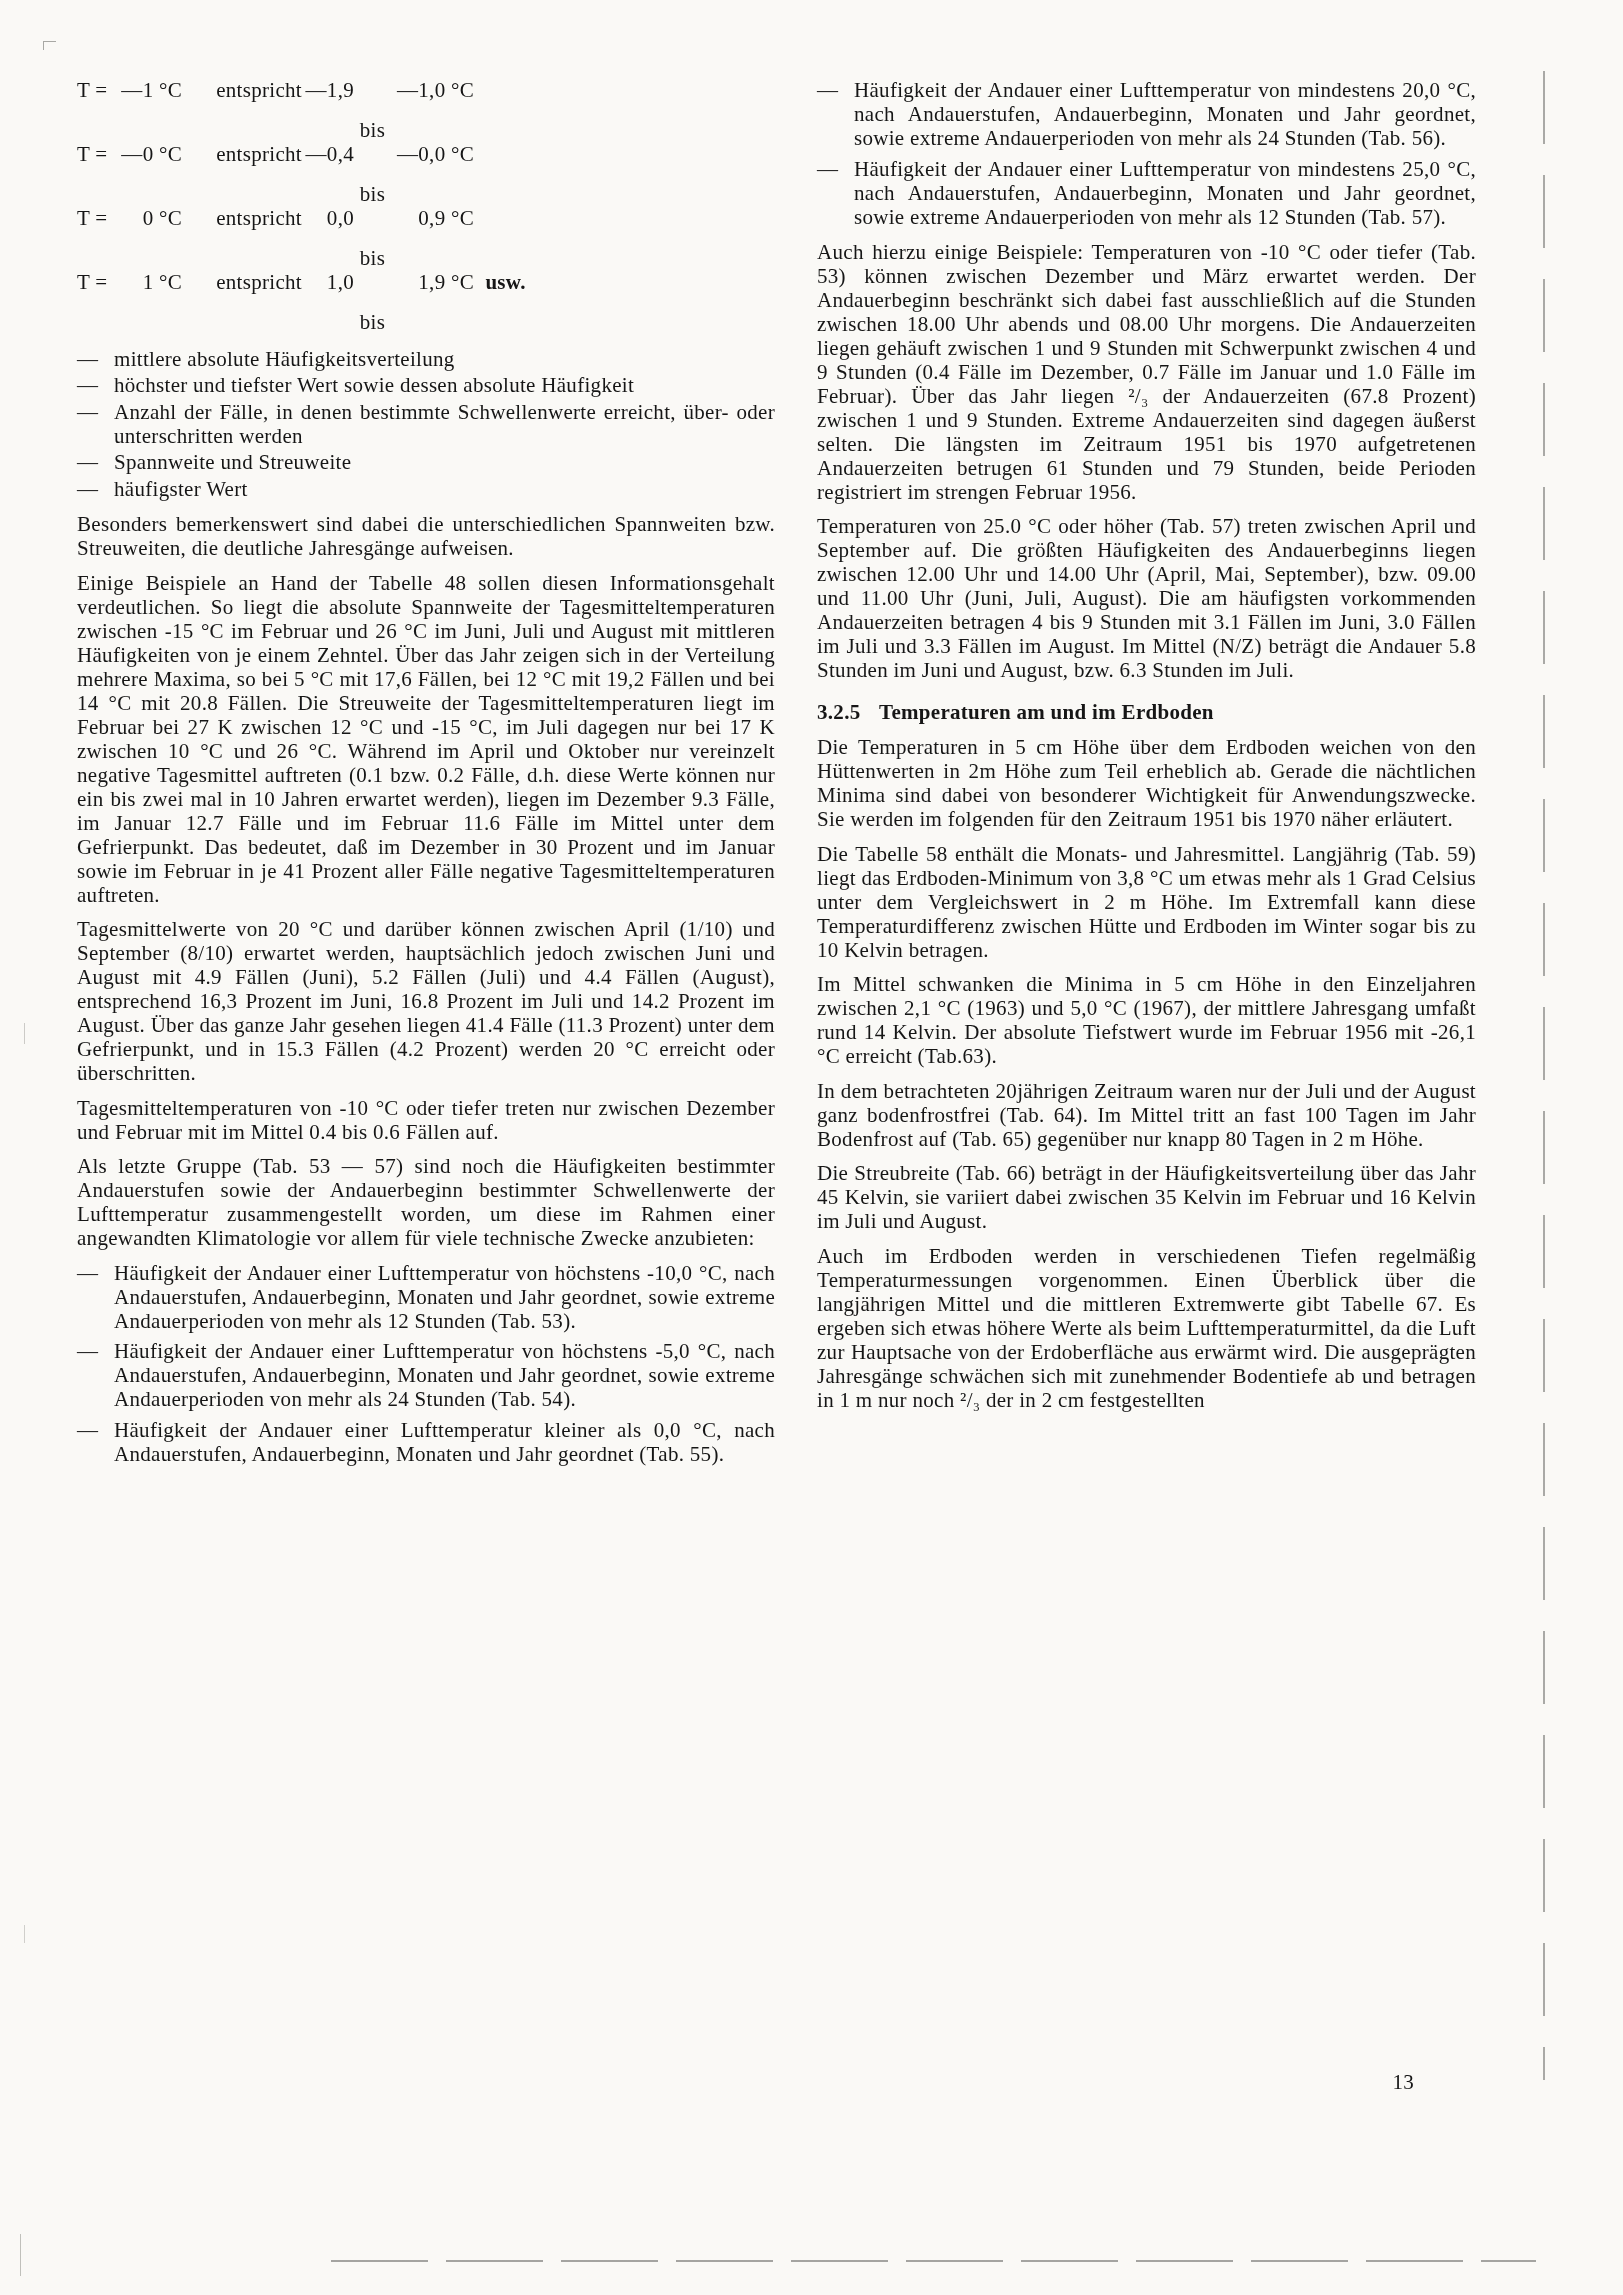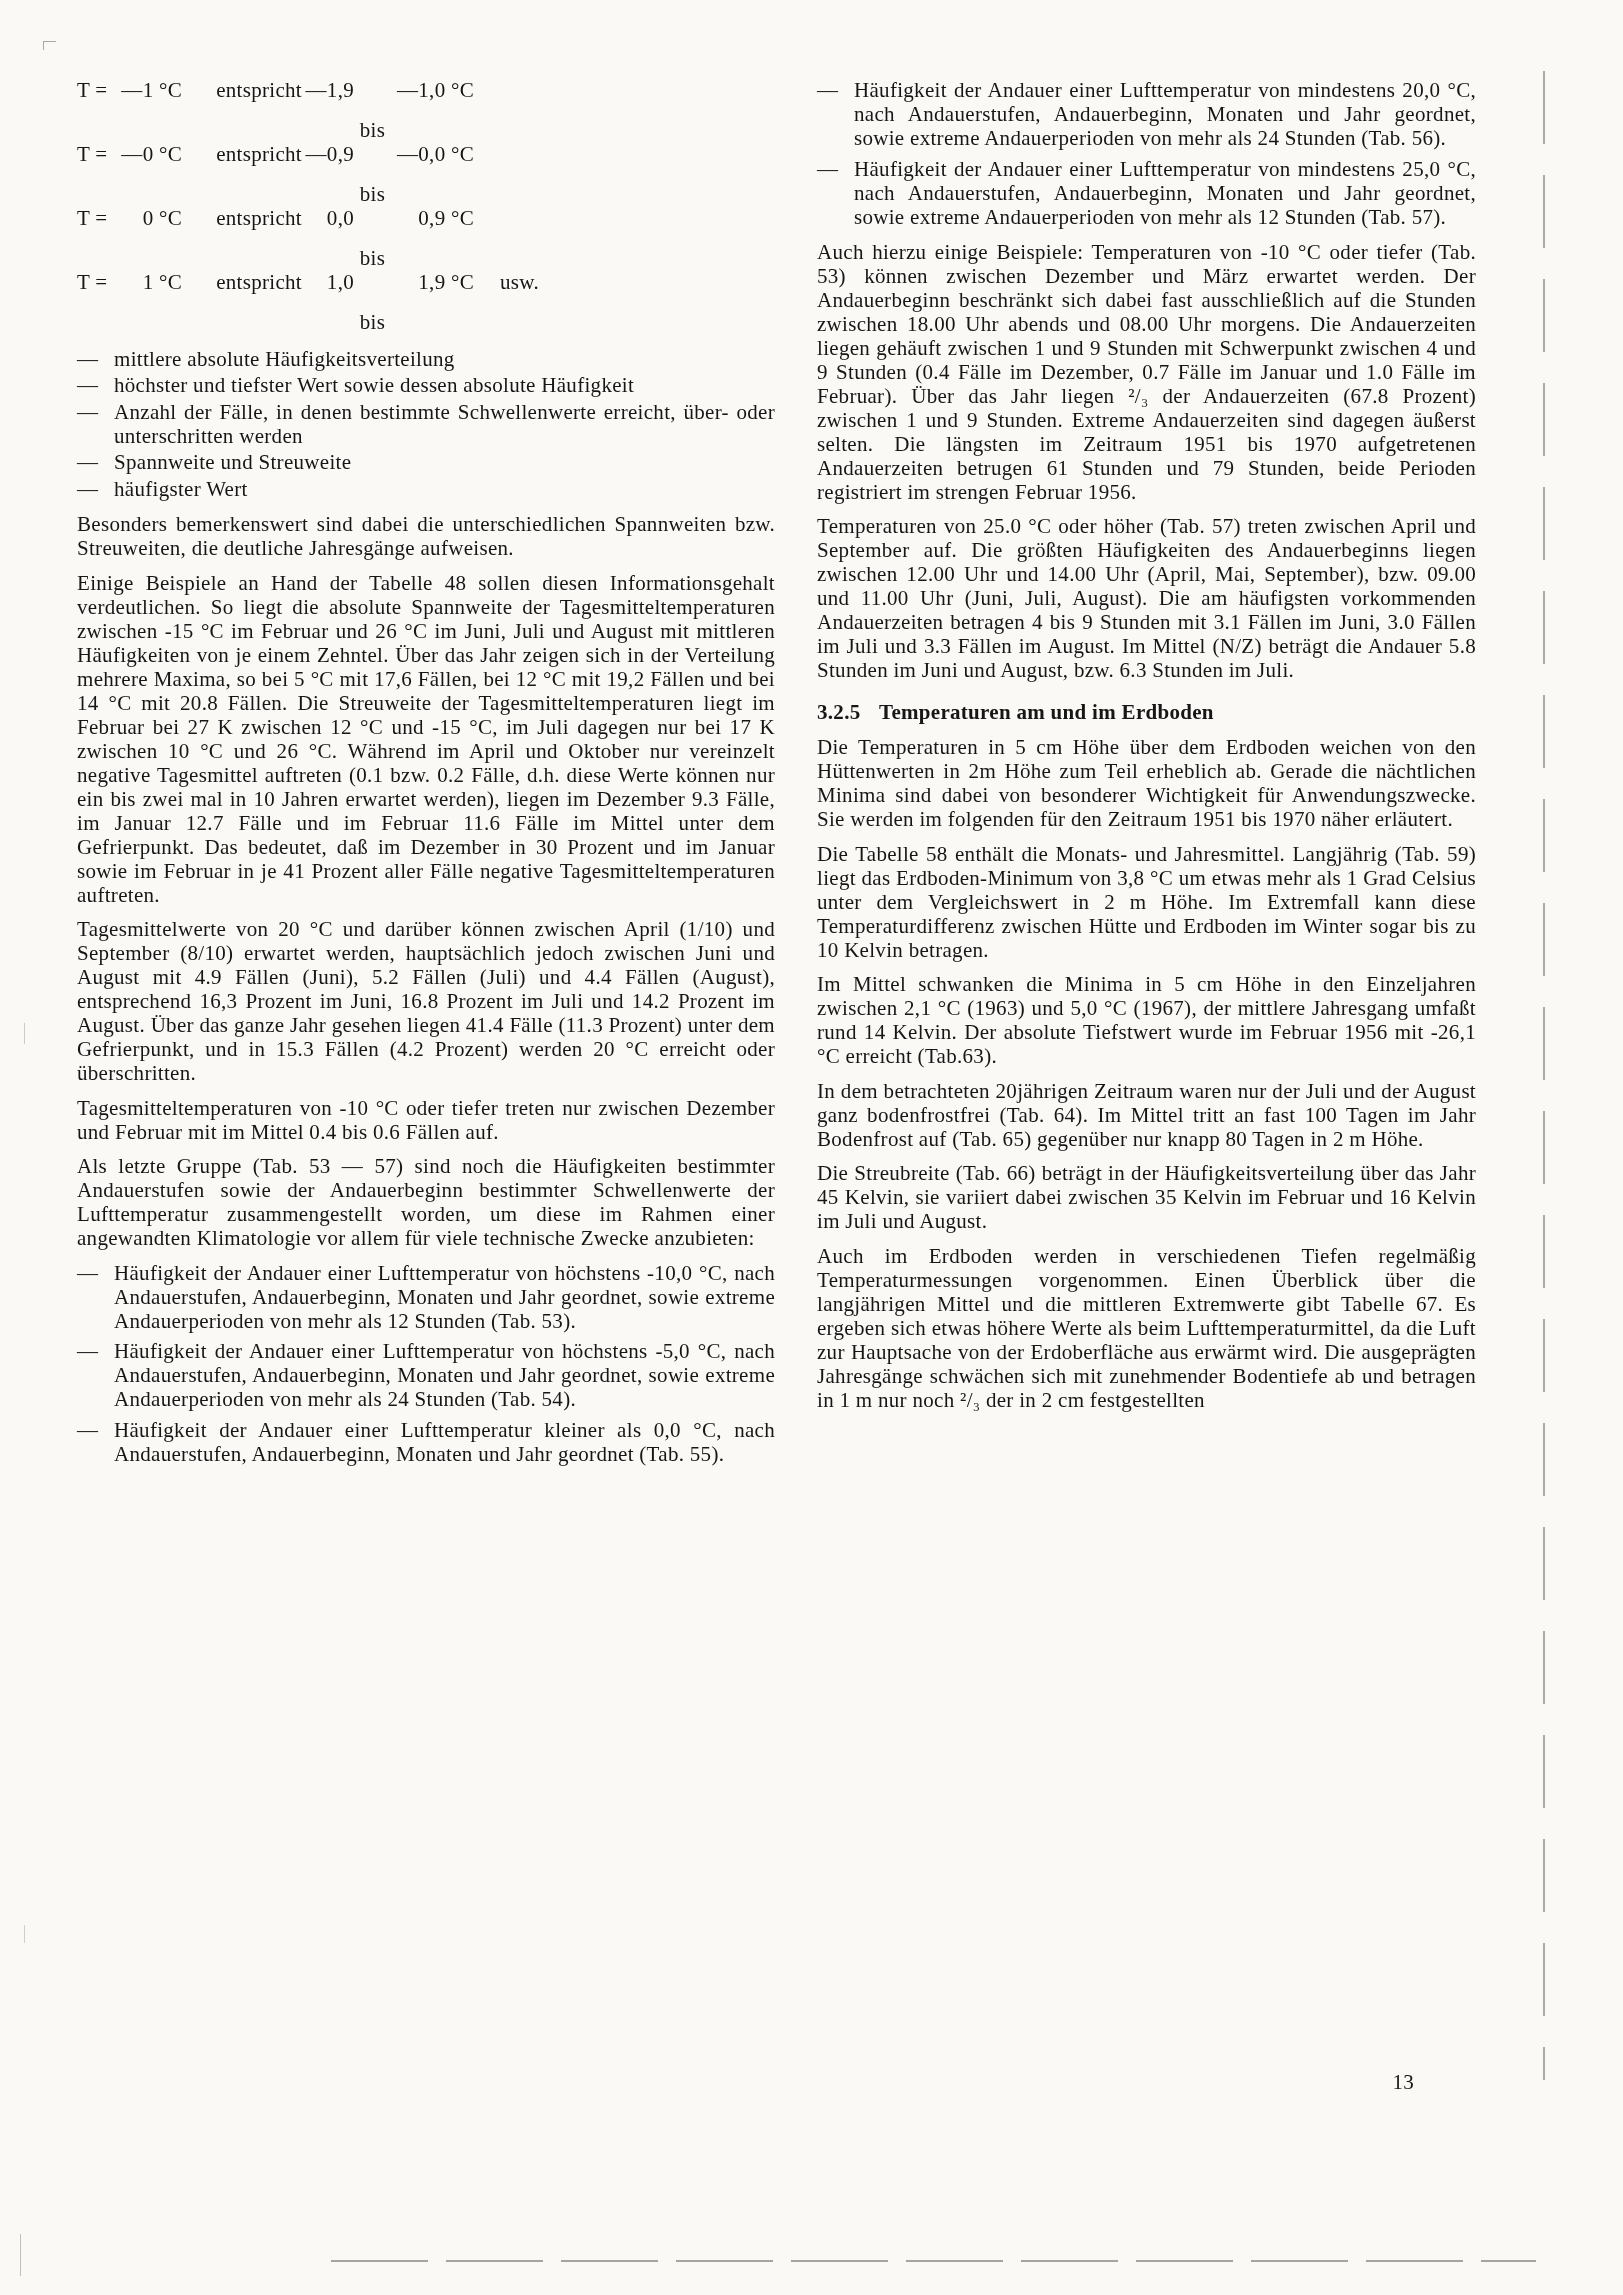--- a/index.html
+++ b/index.html
@@ -36,21 +36,21 @@
   .def-row {
     display:grid;
     grid-template-columns:37px 68px 120px 52px 37px 83px 65px;
   }
   .c-label { text-align:left; }
   .c-temp  { text-align:right; }
   .c-word  { text-align:right; padding-left:13px; }
   .c-low   { text-align:right; }
   .c-bis   { text-align:center;margin-top:40px; }
   .c-high  { text-align:right;margin-left:6px; }
-  .c-suffix{ text-align:right; padding-left:11.4px; }
+  .c-suffix{ text-align:left; padding-left:11.4px;font-weight:bold; }
 
   
   .dash-list { margin-bottom:11.4px; }
   .dash-item { display:flex; margin-bottom:2.4px; }
   .dash-list--spaced .dash-item { margin-bottom:6.5px; }
   .dash { flex:0 0 37px; }
   .li-text { flex:1; text-align:justify; }
 
   
   .heading {
@@ -109,21 +109,21 @@
           <span class="c-word">entspricht</span>
           <span class="c-low">—1,9</span>
           <span class="c-bis">bis</span>
           <span class="c-high">—1,0 °C</span>
           <span class="c-suffix"></span>
         </div>
         <div class="def-row">
           <span class="c-label">T =</span>
           <span class="c-temp">—0 °C</span>
           <span class="c-word">entspricht</span>
-          <span class="c-low">—0,9</span>
+          <span class="c-low">—0,4</span>
           <span class="c-bis">bis</span>
           <span class="c-high">—0,0 °C</span>
           <span class="c-suffix"></span>
         </div>
         <div class="def-row">
           <span class="c-label">T =</span>
           <span class="c-temp">0 °C</span>
           <span class="c-word">entspricht</span>
           <span class="c-low">0,0</span>
           <span class="c-bis">bis</span>

